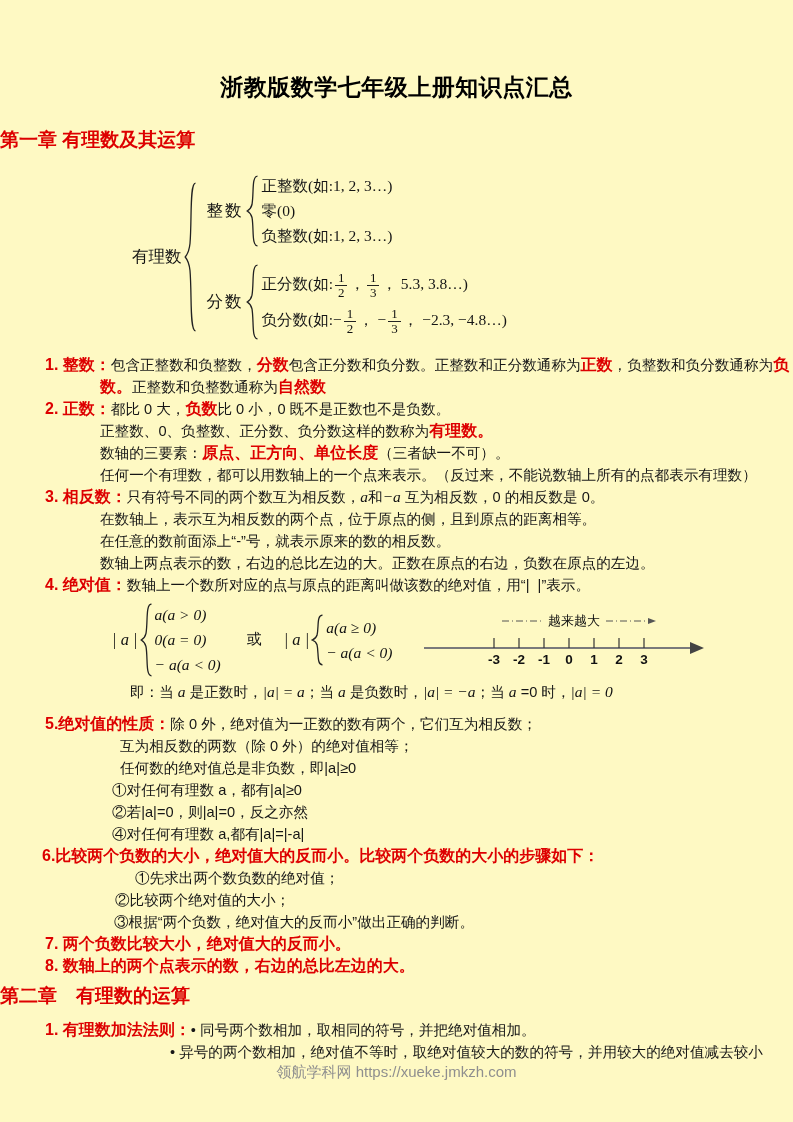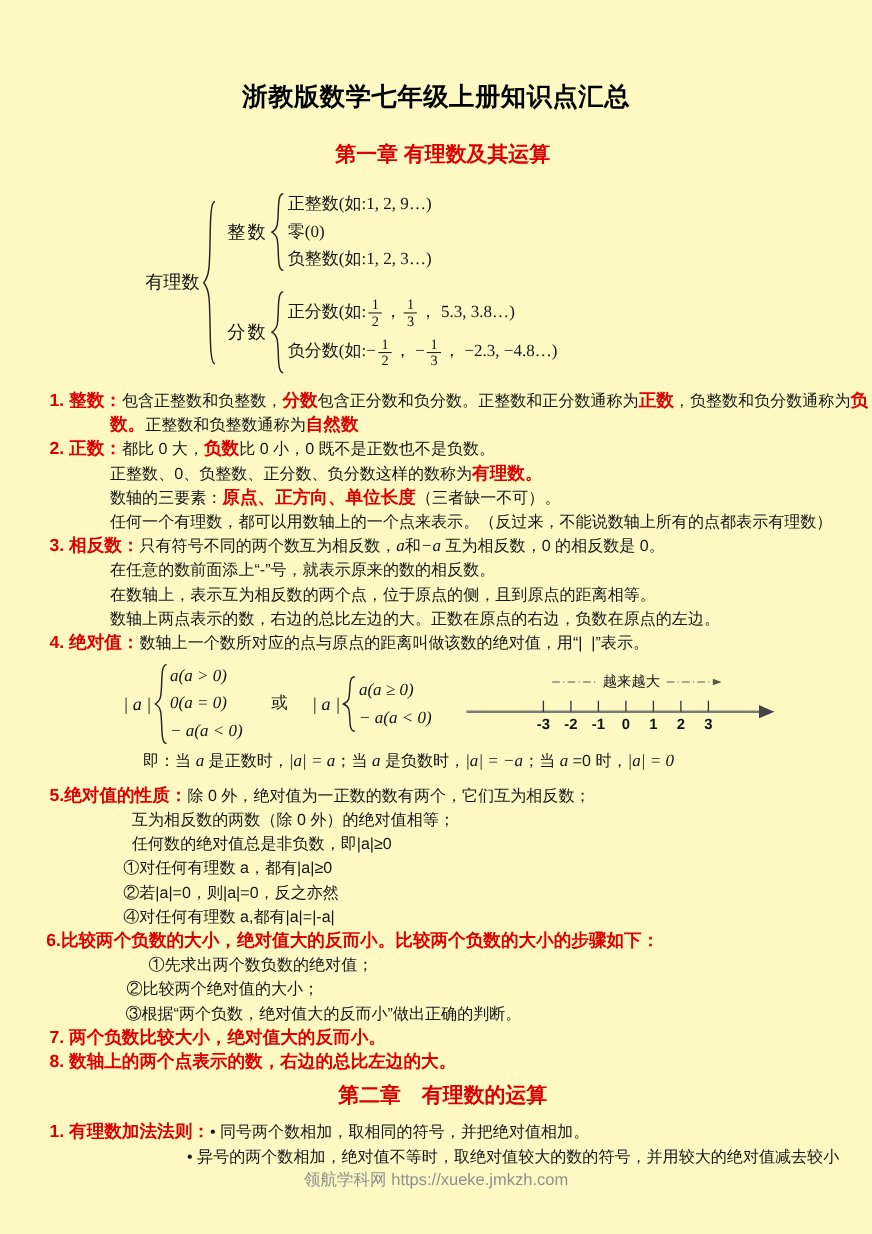--- a/index.html
+++ b/index.html
@@ -13,24 +13,23 @@
     overflow:hidden;
   }
   .doc-title{
     margin:0;padding-top:72px;
     text-align:center;
     font-size:23px;font-weight:700;color:#000;
     letter-spacing:0.5px;
   }
   .chapter-heading{
     margin:24px 0 0 0;
-    text-align:center;
+    text-align:left;
     font-size:19px;font-weight:700;
     color:var(--red,#dd0000);
-    padding-left:12px;
   }
   .chapter-heading.second{margin-top:6px;}
   
   .diagram{
     margin:20px 0 0 132px;
     display:flex;align-items:center;
     font-family:"Liberation Serif",serif;
   }
   .droot{font-size:16.5px;margin-right:2px;}
   .dcol{display:flex;flex-direction:column;gap:16px;margin-left:2px;}
@@ -94,21 +93,21 @@
       </span>
     <div class="dcol" id="diagram-groups">
         <div class="dgroup">
           <span class="dlabel">整数</span>
           <span class="brace">
             <svg width="13" height="72">
               <path d="M11.5,1.2 C5.5,1.2 8,18 6,29.52 C5,33.839999999999996 1.2,36 1.2,36 C1.2,36 5,38.160000000000004 6,42.48 C8,54 5.5,70.8 11.5,70.8" fill="none" stroke="#222" stroke-width="1.3"></path>
             </svg>
           </span>
           <div class="gitems">
-            <div class="ditem"><span class="seg-n">正整数(如:1, 2, 9…)</span></div>
+            <div class="ditem"><span class="seg-n">正整数(如:1, 2, 3…)</span></div>
             <div class="ditem"><span class="seg-n">零(0)</span></div>
             <div class="ditem"><span class="seg-n">负整数(如:1, 2, 3…)</span></div>
           </div>
         </div>
         <div class="dgroup">
           <span class="dlabel">分数</span>
           <span class="brace">
             <svg width="13" height="76">
               <path d="M11.5,1.2 C5.5,1.2 8,19 6,31.159999999999997 C5,35.72 1.2,38 1.2,38 C1.2,38 5,40.28 6,44.839999999999996 C8,57 5.5,74.8 11.5,74.8" fill="none" stroke="#222" stroke-width="1.3"></path>
             </svg>
@@ -122,22 +121,22 @@
   </div>
 
   <div class="content" id="sec1a">
       <div class="line" style="padding-left: 45px;"><span class="seg-r">1. 整数：</span><span class="seg-n">包含正整数和负整数，</span><span class="seg-r">分数</span><span class="seg-n">包含正分数和负分数。正整数和正分数通称为</span><span class="seg-r">正数</span><span class="seg-n">，负整数和负分数通称为</span><span class="seg-r">负</span></div>
       <div class="line" style="padding-left: 100px;"><span class="seg-r">数。</span><span class="seg-n">正整数和负整数通称为</span><span class="seg-r">自然数</span></div>
       <div class="line" style="padding-left: 45px;"><span class="seg-r">2. 正数：</span><span class="seg-n">都比 0 大，</span><span class="seg-r">负数</span><span class="seg-n">比 0 小，0 既不是正数也不是负数。</span></div>
       <div class="line" style="padding-left: 100px;"><span class="seg-n">正整数、0、负整数、正分数、负分数这样的数称为</span><span class="seg-r">有理数。</span></div>
       <div class="line" style="padding-left: 100px;"><span class="seg-n">数轴的三要素：</span><span class="seg-r">原点、正方向、单位长度</span><span class="seg-n">（三者缺一不可）。</span></div>
       <div class="line" style="padding-left: 100px;"><span class="seg-n">任何一个有理数，都可以用数轴上的一个点来表示。（反过来，不能说数轴上所有的点都表示有理数）</span></div>
       <div class="line" style="padding-left: 45px;"><span class="seg-r">3. 相反数：</span><span class="seg-n">只有符号不同的两个数互为相反数，</span><span class="seg-m">a</span><span class="seg-n">和</span><span class="seg-m">−a</span><span class="seg-n"> 互为相反数，0 的相反数是 0。</span></div>
+      <div class="line" style="padding-left: 100px;"><span class="seg-n">在数轴上，表示互为相反数的两个点，位于原点的侧，且到原点的距离相等。</span></div>
       <div class="line" style="padding-left: 100px;"><span class="seg-n">在任意的数前面添上“-”号，就表示原来的数的相反数。</span></div>
-      <div class="line" style="padding-left: 100px;"><span class="seg-n">在数轴上，表示互为相反数的两个点，位于原点的侧，且到原点的距离相等。</span></div>
       <div class="line" style="padding-left: 100px;"><span class="seg-n">数轴上两点表示的数，右边的总比左边的大。正数在原点的右边，负数在原点的左边。</span></div>
       <div class="line" style="padding-left: 45px;"><span class="seg-r">4. 绝对值：</span><span class="seg-n">数轴上一个数所对应的点与原点的距离叫做该数的绝对值，用“|  |”表示。</span></div>
     </div>
 
   <div class="formula-row">
     <span class="abs-lhs">| a |</span>
     <span class="brace">
         <svg width="13" height="74">
           <path d="M11.5,1.2 C5.5,1.2 8,18.5 6,30.34 C5,34.78 1.2,37 1.2,37 C1.2,37 5,39.22 6,43.66 C8,55.5 5.5,72.8 11.5,72.8" fill="none" stroke="#222" stroke-width="1.3"></path>
         </svg>

